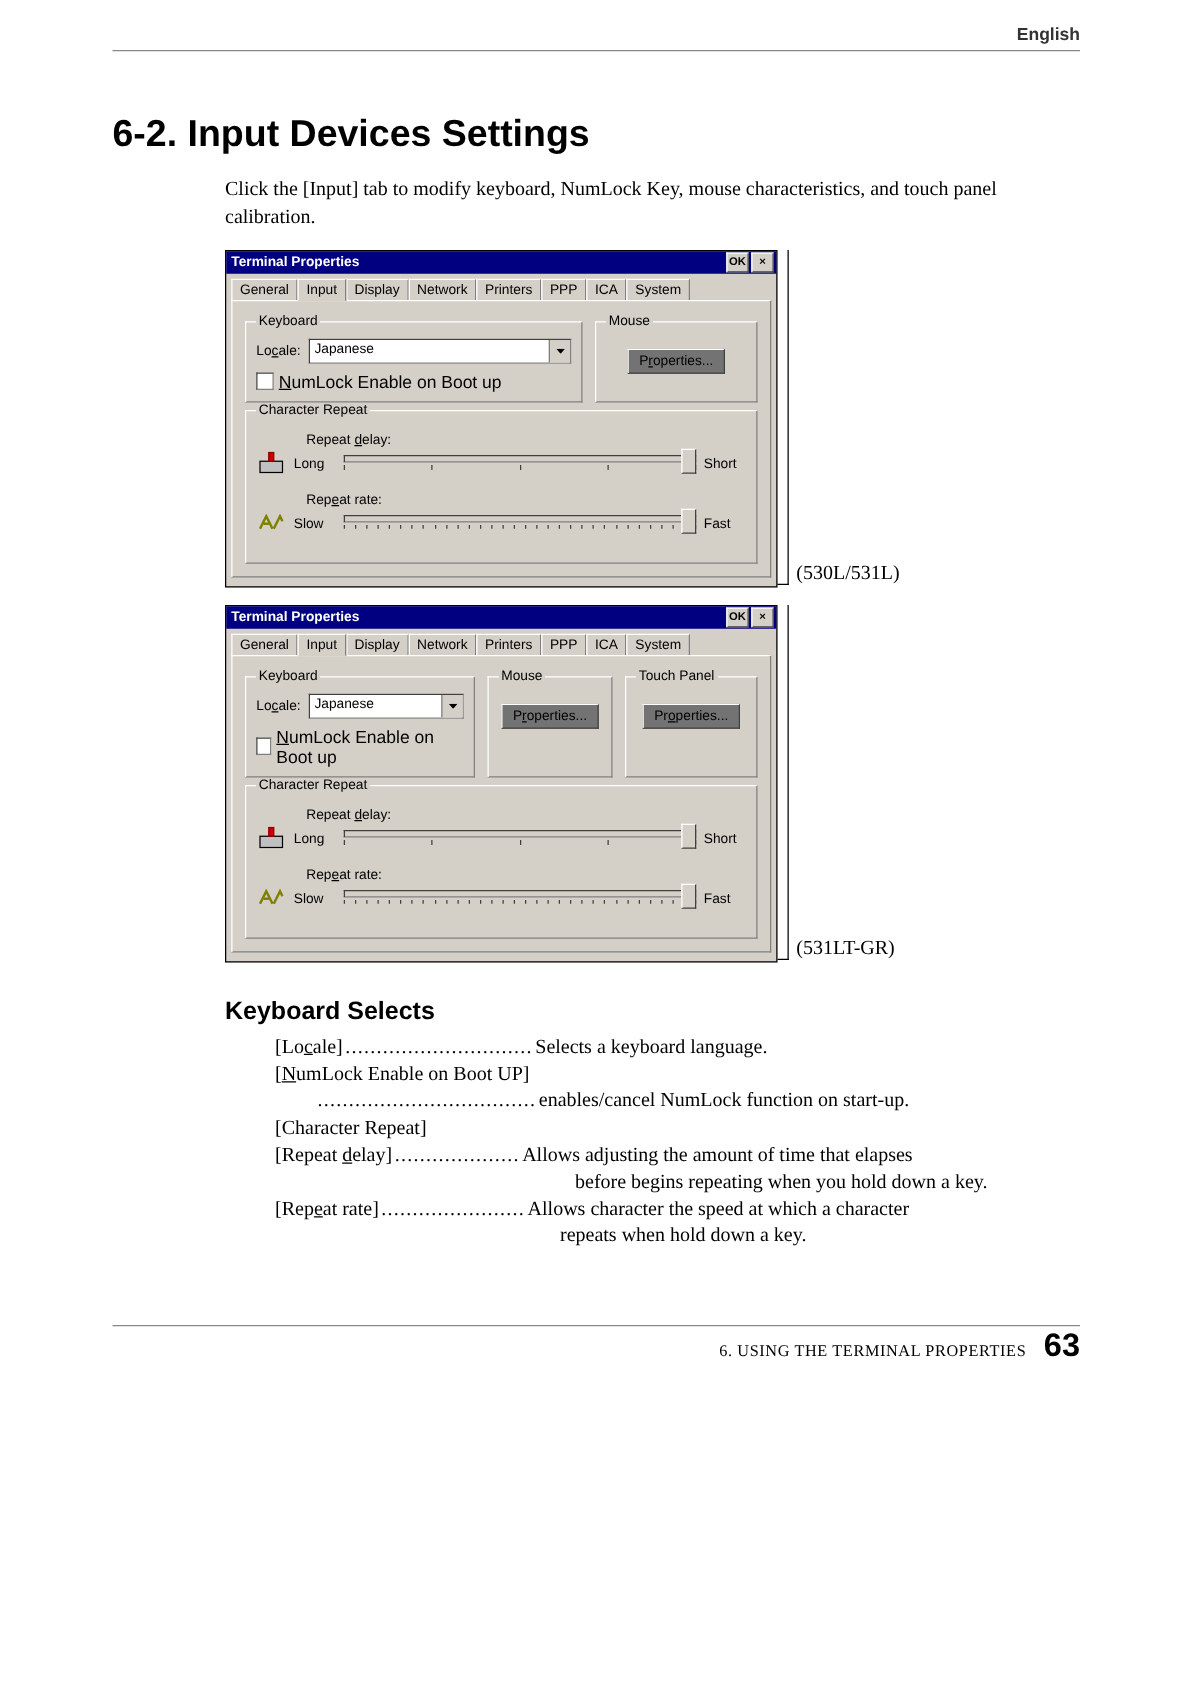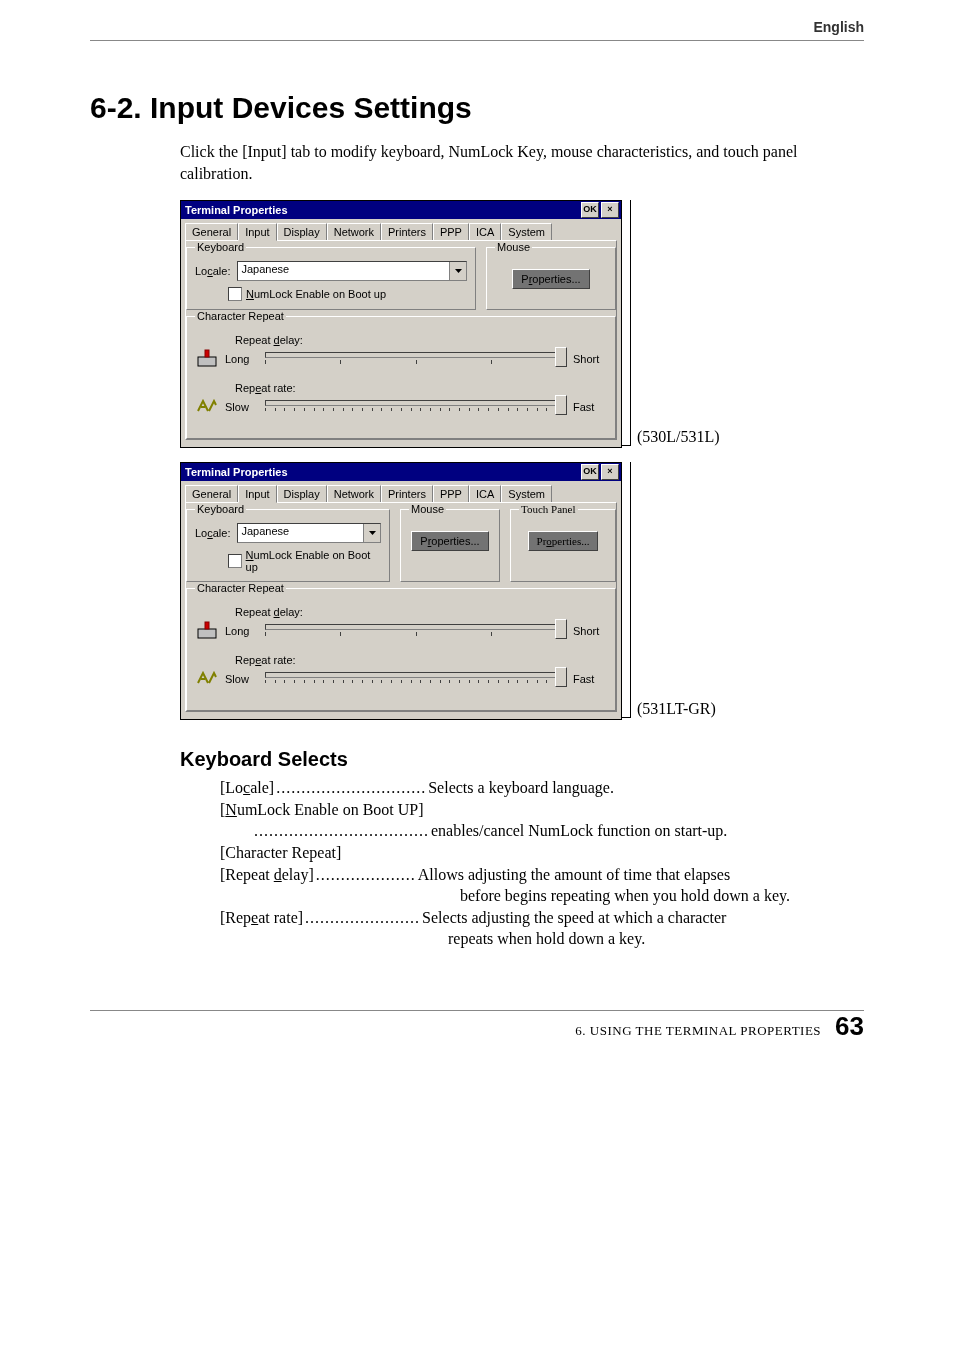--- a/index.html
+++ b/index.html
@@ -97,59 +97,60 @@
   }
   .tab.active {
     border-bottom: 1px solid #d4d0c8;
     z-index: 2;
   }
   .tabbody {
     border: 1px solid #808080;
     border-top-color: #fff;
     border-left-color: #fff;
     margin: 0 4px 6px 4px;
+    padding: 10px;
     position: relative;
     top: -1px;
     background: #d4d0c8;
   }
   .row1 { display: flex; gap: 10px; }
   fieldset.group {
     border: 1px solid #808080;
     border-top-color: #fff;
     border-left-color: #fff;
     margin: 0;
     padding: 8px;
     box-sizing: border-box;
     position: relative;
   }
   fieldset.group > legend {
     font-size: 11px;
     padding: 0 2px;
   }
   .kb-group { flex: 1; }
   .mouse-group { width: 130px; }
-  .tp-group { width: 106px; font-family: Liberation Serif, serif; }
+  .tp-group { width: 106px; }
   .locale-row { display: flex; align-items: center; gap: 6px; margin-bottom: 6px; }
   .locale-row label u { text-decoration: underline; }
   .combo {
     display: flex; align-items: stretch;
     border: 1px solid #808080;
     border-top-color: #404040; border-left-color: #404040;
     background: #fff; height: 18px; flex: 1;
   }
   .combo .combo-text {
     flex: 1; padding: 1px 4px; font-size: 11px;
   }
   .combo .combo-btn {
     width: 16px; background: #d4d0c8;
     border-left: 1px solid #808080;
     display: flex; align-items: center; justify-content: center;
   }
   .combo .combo-btn svg { width: 7px; height: 4px; }
-  .chk-row { display: flex; align-items: center; gap: 4px; font-size: 11px; margin-left: 33px; }
+  .chk-row { display: flex; align-items: center; gap: 4px; font-size: 14px; }
   .chk {
     width: 12px; height: 12px; background: #fff;
     border: 1px solid #808080;
     border-top-color: #404040; border-left-color: #404040;
   }
   .btn {
     background: #737373;
     border: 1px solid #fff;
     border-right-color: #404040;
     border-bottom-color: #404040;
@@ -539,21 +540,21 @@
     <div>[Character Repeat]</div>
     <div class="row">
       <span class="term">[Repeat <u>d</u>elay]</span>
       <span class="dots"> ....................</span>
       <span class="desc">Allows adjusting the amount of time that elapses</span>
     </div>
     <div class="cont">before begins repeating when you hold down a key.</div>
     <div class="row">
       <span class="term">[Rep<u>e</u>at rate]</span>
       <span class="dots"> .......................</span>
-      <span class="desc">Selects adjusting the speed at which a character</span>
+      <span class="desc">Allows character the speed at which a character</span>
     </div>
     <div class="cont2">repeats when hold down a key.</div>
   </div>
 
   <div class="footer-rule">
     <span class="footer-text">6. USING THE TERMINAL PROPERTIES</span>
     <span class="footer-num">63</span>
   </div>
 </div>
 

